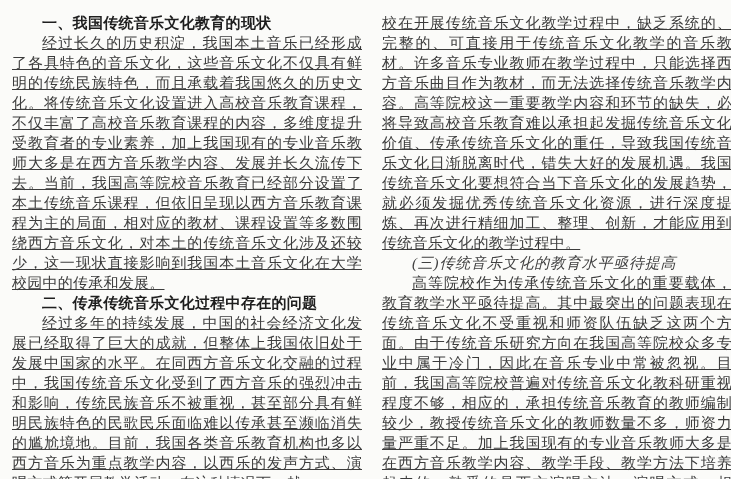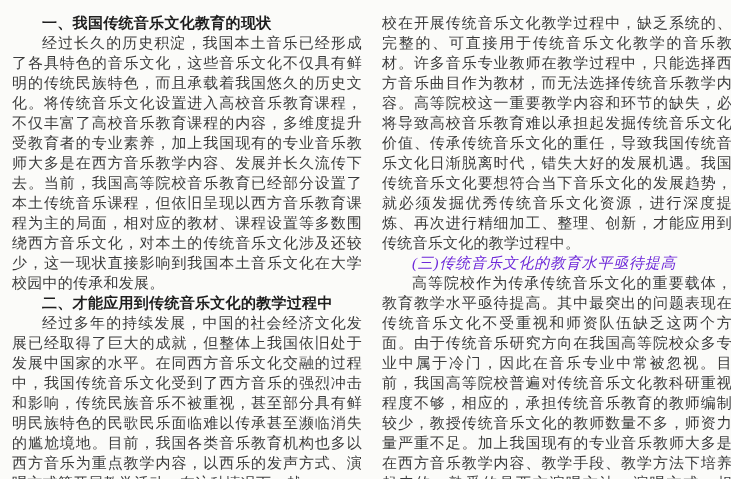--- a/index.html
+++ b/index.html
@@ -30,48 +30,49 @@
     margin: 0;
     font-size: 15px;
     line-height: 20px;
     font-weight: normal;
   }
   .body-para {
     font-family: "Liberation Serif", "DejaVu Serif", serif;
     color: #3c3c3c;
     text-align: justify;
     letter-spacing: 0.25px;
+    text-decoration: underline;
   }
   .indent {
     text-indent: 2em;
   }
   .sec-heading {
     font-family: "Liberation Sans", "DejaVu Sans", sans-serif;
     font-weight: bold;
     color: #1e1e1e;
     text-indent: 2em;
     letter-spacing: 0.3px;
   }
   .sub-heading {
     font-family: "Liberation Serif", "DejaVu Serif", serif;
     font-style: italic;
-    color: #6d28d9;
+    color: #404040;
     text-indent: 2em;
     letter-spacing: 0.8px;
   }
 </style>
 </head>
 <body>
 
 <div class="page">
 
   <div class="col">
     <h3 class="blk sec-heading">一、我国传统音乐文化教育的现状</h3>
     <p class="blk body-para indent">经过长久的历史积淀，我国本土音乐已经形成了各具特色的音乐文化，这些音乐文化不仅具有鲜明的传统民族特色，而且承载着我国悠久的历史文化。将传统音乐文化设置进入高校音乐教育课程，不仅丰富了高校音乐教育课程的内容，多维度提升受教育者的专业素养，加上我国现有的专业音乐教师大多是在西方音乐教学内容、发展并长久流传下去。当前，我国高等院校音乐教育已经部分设置了本土传统音乐课程，但依旧呈现以西方音乐教育课程为主的局面，相对应的教材、课程设置等多数围绕西方音乐文化，对本土的传统音乐文化涉及还较少，这一现状直接影响到我国本土音乐文化在大学校园中的传承和发展。</p>
-    <h3 class="blk sec-heading">二、才能应用到传统音乐文化的教学过程中</h3>
+    <h3 class="blk sec-heading">二、传承传统音乐文化过程中存在的问题</h3>
     <p class="blk body-para indent">经过多年的持续发展，中国的社会经济文化发展已经取得了巨大的成就，但整体上我国依旧处于发展中国家的水平。在同西方音乐文化交融的过程中，我国传统音乐文化受到了西方音乐的强烈冲击和影响，传统民族音乐不被重视，甚至部分具有鲜明民族特色的民歌民乐面临难以传承甚至濒临消失的尴尬境地。目前，我国各类音乐教育机构也多以西方音乐为重点教学内容，以西乐的发声方式、演唱方式等开展教学活动。在这种情况下，越</p>
   </div>
 
   <div class="col">
     <p class="blk body-para">校在开展传统音乐文化教学过程中，缺乏系统的、完整的、可直接用于传统音乐文化教学的音乐教材。许多音乐专业教师在教学过程中，只能选择西方音乐曲目作为教材，而无法选择传统音乐教学内容。高等院校这一重要教学内容和环节的缺失，必将导致高校音乐教育难以承担起发掘传统音乐文化价值、传承传统音乐文化的重任，导致我国传统音乐文化日渐脱离时代，错失大好的发展机遇。我国传统音乐文化要想符合当下音乐文化的发展趋势，就必须发掘优秀传统音乐文化资源，进行深度提炼、再次进行精细加工、整理、创新，才能应用到传统音乐文化的教学过程中。</p>
     <p class="blk sub-heading">(三)传统音乐文化的教育水平亟待提高</p>
     <p class="blk body-para indent">高等院校作为传承传统音乐文化的重要载体，教育教学水平亟待提高。其中最突出的问题表现在传统音乐文化不受重视和师资队伍缺乏这两个方面。由于传统音乐研究方向在我国高等院校众多专业中属于冷门，因此在音乐专业中常被忽视。目前，我国高等院校普遍对传统音乐文化教科研重视程度不够，相应的，承担传统音乐教育的教师编制较少，教授传统音乐文化的教师数量不多，师资力量严重不足。加上我国现有的专业音乐教师大多是在西方音乐教学内容、教学手段、教学方法下培养起来的，熟悉的是西方演唱方法、演唱方式，相反，对传统音乐文化掌握程度不够。这种专业背景，导致部分教师在教授</p>
   </div>
 
 </div>

